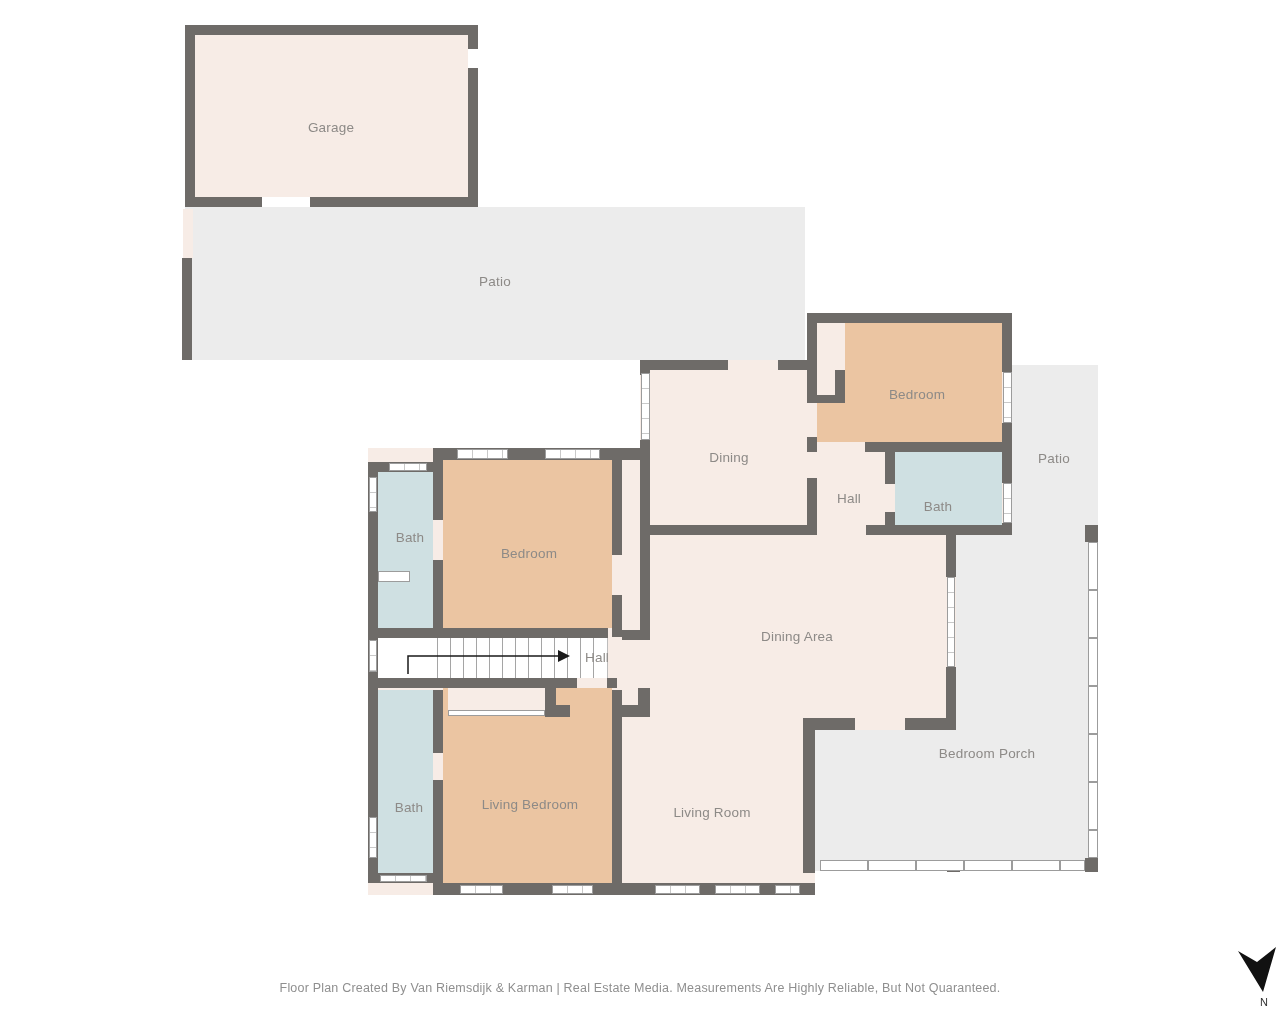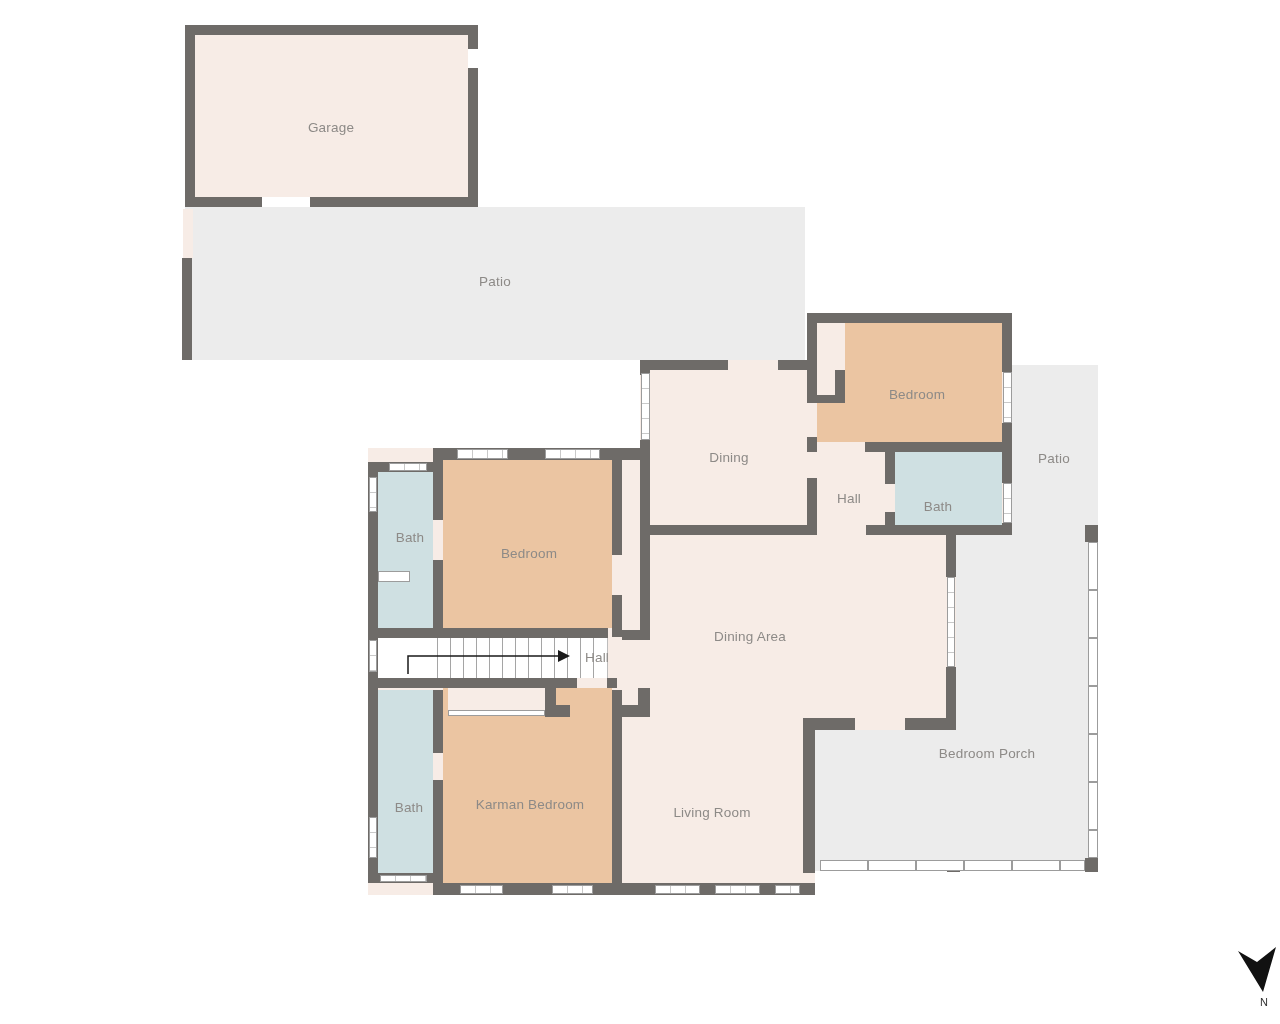--- a/index.html
+++ b/index.html
@@ -146,25 +146,26 @@
 
   <div class="lbl" style="left:331px;top:127px">Garage</div>
   <div class="lbl" style="left:495px;top:281px">Patio</div>
   <div class="lbl" style="left:729px;top:457px">Dining</div>
   <div class="lbl" style="left:917px;top:394px">Bedroom</div>
   <div class="lbl" style="left:849px;top:498px">Hall</div>
   <div class="lbl" style="left:938px;top:506px">Bath</div>
   <div class="lbl" style="left:1054px;top:458px">Patio</div>
   <div class="lbl" style="left:529px;top:553px">Bedroom</div>
   <div class="lbl" style="left:410px;top:537px">Bath</div>
-  <div class="lbl" style="left:750px;top:636px">Dining Area</div>
+  <div class="lbl" style="left:797px;top:636px">Dining Area</div>
   <div class="lbl" style="left:597px;top:657px">Hall</div>
-  <div class="lbl" style="left:530px;top:804px">Karman Bedroom</div>
+  <div class="lbl" style="left:530px;top:804px">Living Bedroom</div>
   <div class="lbl" style="left:409px;top:807px">Bath</div>
   <div class="lbl" style="left:712px;top:812px">Living Room</div>
   <div class="lbl" style="left:987px;top:753px">Bedroom Porch</div>
 
   <svg style="left:1230px;top:940px" width="60" height="72" viewBox="0 0 60 72">
     <polygon points="8,11 27,22 46,7 33,52" fill="#111"></polygon>
     <text x="30" y="66" font-size="11" fill="#333" font-family="Liberation Sans, sans-serif">N</text>
   </svg>
 
+  <div id="footer">Floor Plan Created By Van Riemsdijk &amp; Karman | Real Estate Media. Measurements Are Highly Reliable, But Not Quaranteed.</div>
 </div>
 
 </body></html>

